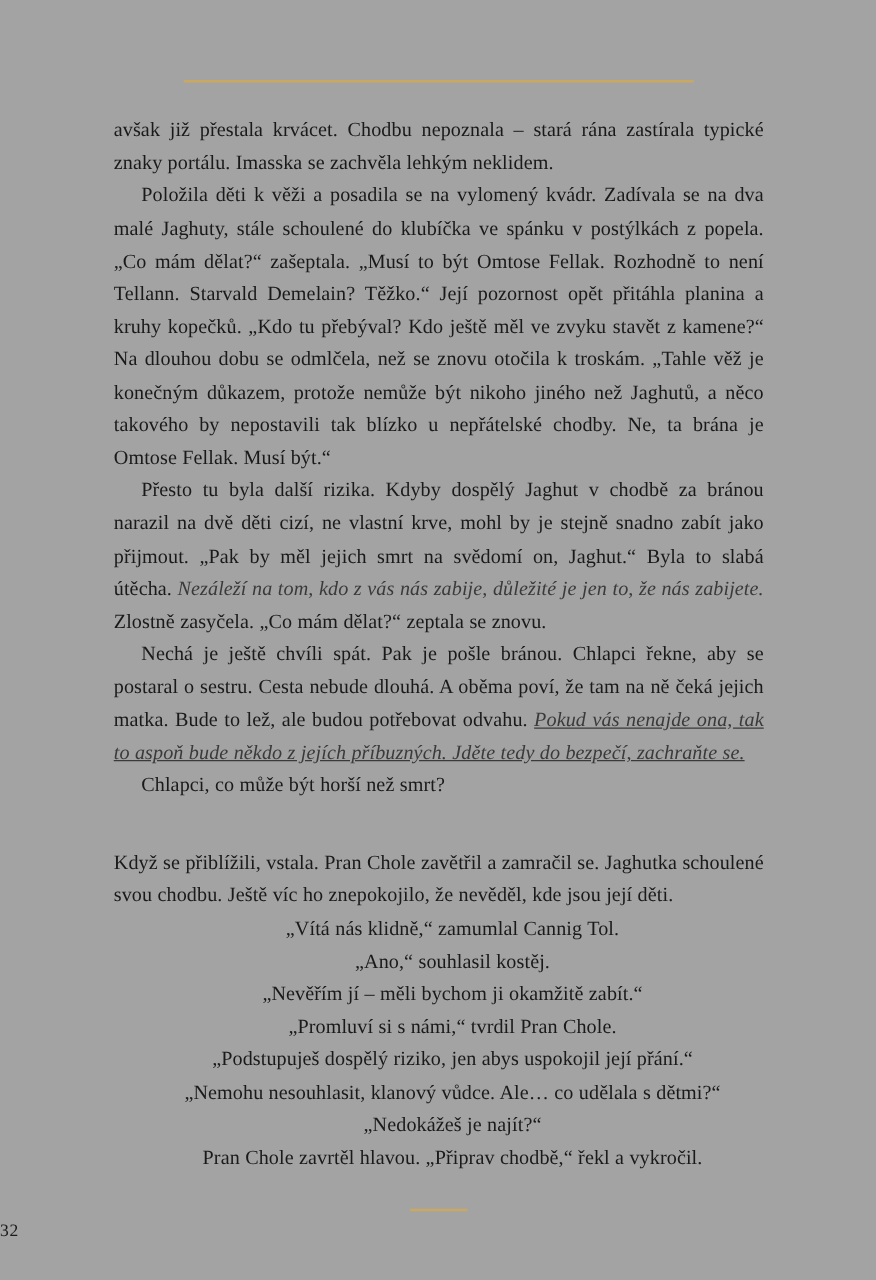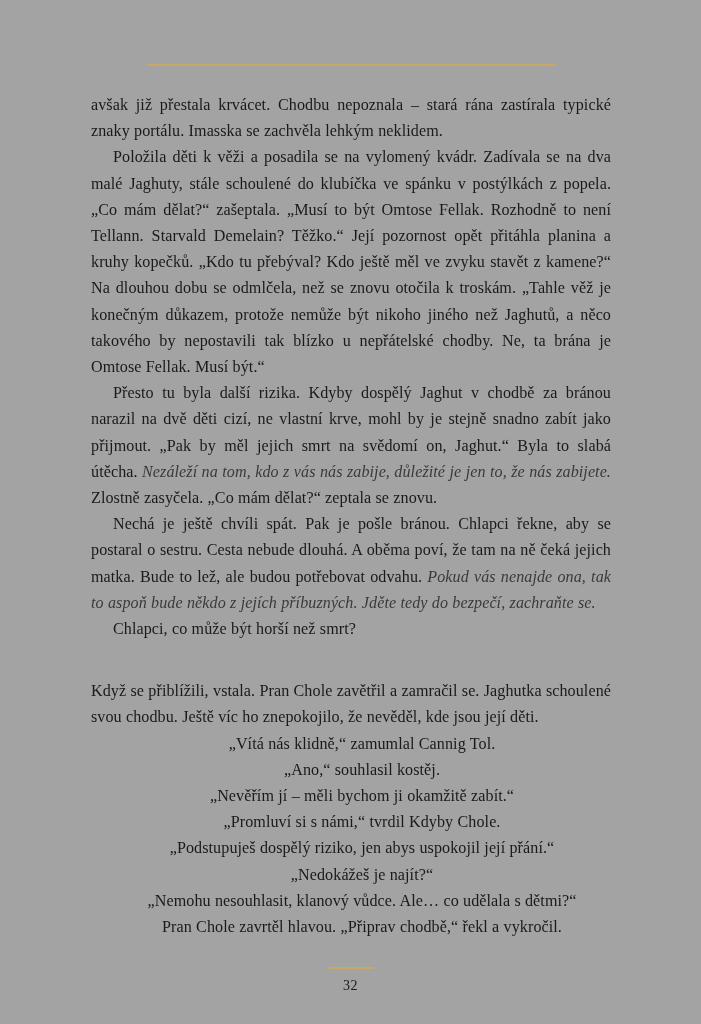--- a/index.html
+++ b/index.html
@@ -94,21 +94,20 @@
   .foot-rule {
     width: 46px;
     height: 2px;
     background: #c9a961;
   }
   .folio {
     position: absolute;
     bottom: 30px;
     left: 0;
     width: 100%;
-    text-align: center;
     font-size: 14px;
     letter-spacing: 0.04em;
     color: #1a1a1a;
     font-family: "Liberation Serif", "DejaVu Serif", serif;
     font-variant-numeric: oldstyle-nums;
     -moz-font-feature-settings: "onum";
     -webkit-font-feature-settings: "onum";
     font-feature-settings: "onum";
   }
 </style>
@@ -119,33 +118,33 @@
 
   <div class="top-rule-wrap">
     <div class="top-rule" style="background: rgb(201, 169, 97);"></div>
   </div>
 
   <div class="textblock">
     <div id="section-one">
         <p class="body noindent"><span>avšak již přestala krvácet. Chodbu nepoznala – stará rána zastírala typické znaky portálu. Imasska se zachvěla lehkým neklidem.</span></p>
         <p class="body"><span>Položila děti k věži a posadila se na vylomený kvádr. Zadívala se na dva malé Jaghuty, stále schoulené do klubíčka ve spánku v postýlkách z popela. „Co mám dělat?“ zašeptala. „Musí to být Omtose Fellak. Rozhodně to není Tellann. Starvald Demelain? Těžko.“ Její pozornost opět přitáhla planina a kruhy kopečků. „Kdo tu přebýval? Kdo ještě měl ve zvyku stavět z kamene?“ Na dlouhou dobu se odmlčela, než se znovu otočila k troskám. „Tahle věž je konečným důkazem, protože nemůže být nikoho jiného než Jaghutů, a něco takového by nepostavili tak blízko u nepřátelské chodby. Ne, ta brána je Omtose Fellak. Musí být.“</span></p>
         <p class="body"><span>Přesto tu byla další rizika. Kdyby dospělý Jaghut v chodbě za bránou narazil na dvě děti cizí, ne vlastní krve, mohl by je stejně snadno zabít jako přijmout. „Pak by měl jejich smrt na svědomí on, Jaghut.“ Byla to slabá útěcha. </span><span class="em" style="color: rgb(58, 58, 58);">Nezáleží na tom, kdo z vás nás zabije, důležité je jen to, že nás zabijete.</span><span> Zlostně zasyčela. „Co mám dělat?“ zeptala se znovu.</span></p>
-        <p class="body"><span>Nechá je ještě chvíli spát. Pak je pošle bránou. Chlapci řekne, aby se postaral o sestru. Cesta nebude dlouhá. A oběma poví, že tam na ně čeká jejich matka. Bude to lež, ale budou potřebovat odvahu. </span><span class="em" style="color: rgb(58, 58, 58);">Pokud vás nenajde ona, tak to aspoň bude někdo z jejích příbuzných. Jděte tedy do bezpečí, zachraňte se.</span></p>
+        <p class="body"><span>Nechá je ještě chvíli spát. Pak je pošle bránou. Chlapci řekne, aby se postaral o sestru. Cesta nebude dlouhá. A oběma poví, že tam na ně čeká jejich matka. Bude to lež, ale budou potřebovat odvahu. </span><span class="em" style="color: rgb(58, 58, 58); text-decoration: underline;">Pokud vás nenajde ona, tak to aspoň bude někdo z jejích příbuzných. Jděte tedy do bezpečí, zachraňte se.</span></p>
         <p class="body"><span>Chlapci, co může být horší než smrt?</span></p>
       </div>
     <div class="section-break"></div>
     <div id="section-two">
         <p class="body noindent"><span>Když se přiblížili, vstala. Pran Chole zavětřil a zamračil se. Jaghutka schoulené svou chodbu. Ještě víc ho znepokojilo, že nevěděl, kde jsou její děti.</span></p>
         <p class="body dialogue"><span>„Vítá nás klidně,“ zamumlal Cannig Tol.</span></p>
         <p class="body dialogue"><span>„Ano,“ souhlasil kostěj.</span></p>
         <p class="body dialogue"><span>„Nevěřím jí – měli bychom ji okamžitě zabít.“</span></p>
-        <p class="body dialogue"><span>„Promluví si s námi,“ tvrdil Kdyby Chole.</span></p>
+        <p class="body dialogue"><span>„Promluví si s námi,“ tvrdil Pran Chole.</span></p>
         <p class="body dialogue"><span>„Podstupuješ dospělý riziko, jen abys uspokojil její přání.“</span></p>
+        <p class="body dialogue"><span>„Nemohu nesouhlasit, klanový vůdce. Ale… co udělala s dětmi?“</span></p>
         <p class="body dialogue"><span>„Nedokážeš je najít?“</span></p>
-        <p class="body dialogue"><span>„Nemohu nesouhlasit, klanový vůdce. Ale… co udělala s dětmi?“</span></p>
         <p class="body dialogue"><span>Pran Chole zavrtěl hlavou. „Připrav chodbě,“ řekl a vykročil.</span></p>
       </div>
   </div>
 
   <div class="footer">
     <div class="foot-rule-wrap">
       <div class="foot-rule" style="background: rgb(201, 169, 97);"></div>
     </div>
     <div class="folio">32</div>
   </div>

